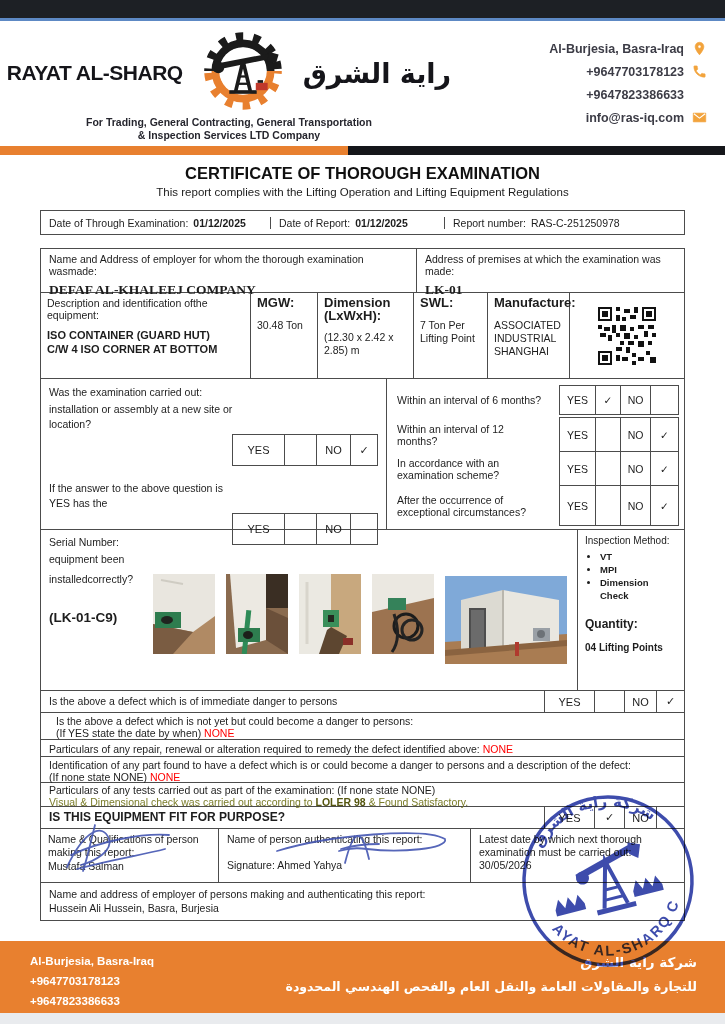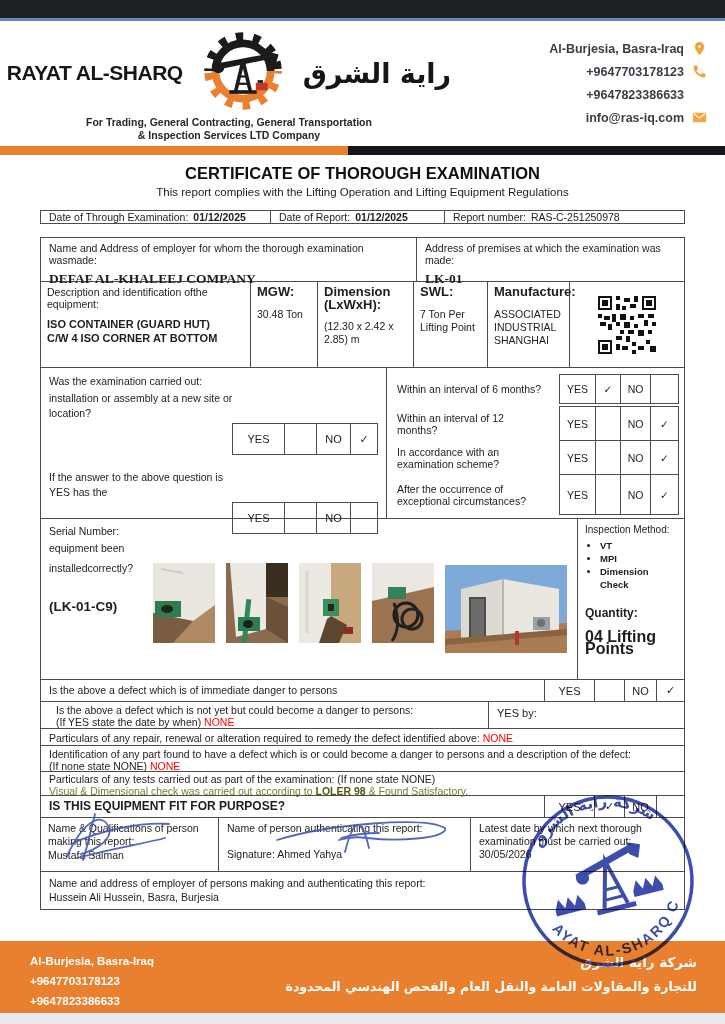--- a/index.html
+++ b/index.html
@@ -22,21 +22,21 @@
   
   .divider{display:flex;height:9px;}
   .divider .dv-left{width:48%;background:#E8802F;}
   .divider .dv-right{flex:1;background:#15161a;}
   
   .title{text-align:center;font-size:16.5px;font-weight:800;margin-top:9px;color:#101010;}
   .subtitle{text-align:center;font-size:11.5px;margin-top:3px;color:#1c1c1c;}
   
   .content{margin:12px 40px 0;width:645px;box-sizing:border-box;font-size:10.5px;}
   .b{border:1px solid #4c4c4c;box-sizing:border-box;margin-top:-1px;background:#fff;}
-  .dates{display:flex;height:14px;align-items:center;margin-top:0;}
+  .dates{display:flex;height:25px;align-items:center;margin-top:0;}
   .dates .cell{display:flex;align-items:center;gap:5px;padding:0 8px;border-right:1px solid #4c4c4c;}
   .dates .cell:last-child{border-right:none;}
   .dc1{width:213px;} .dc2{width:157px;} .dc3{flex:1;}
   .bold{font-weight:700;}
   
   .rowA{display:flex;height:45px;margin-top:13px;}
   .a1{width:376px;border-right:1px solid #4c4c4c;padding:4px 8px;box-sizing:border-box;}
   .a2{flex:1;padding:4px 8px;box-sizing:border-box;}
   .serif-val{font-family:"Liberation Serif",serif;font-weight:700;font-size:13.5px;margin-top:5px;}
   
@@ -70,21 +70,21 @@
   
   .rowD{display:flex;height:162px;}
   .d-main{flex:1;border-right:1px solid #4c4c4c;position:relative;padding:6px 8px;box-sizing:border-box;}
   .serial-value{position:absolute;left:8px;top:80px;font-weight:800;font-size:13.5px;}
   .photos{position:absolute;left:112px;top:44px;display:flex;gap:11px;align-items:flex-start;}
   .photo{display:block;}
   .d-side{width:106px;padding:5px 7px;box-sizing:border-box;font-size:10px;line-height:12px;}
   .d-side ul{margin:3px 0 0 15px;padding:0;}
   .d-side li{font-weight:700;font-size:9.5px;line-height:13px;}
   .qty-label{margin-top:16px;font-weight:800;font-size:12px;}
-  .qty-val{margin-top:12px;font-weight:700;font-size:16px;}
+  .qty-val{margin-top:12px;font-weight:700;font-size:10px;}
   
   .e-flex{display:flex;align-items:stretch;}
   .e1{height:23px;} .e1 .txt{flex:1;padding:4px 8px;}
   .mini140{display:flex;width:140px;border-left:1px solid #4c4c4c;box-sizing:border-box;flex:0 0 auto;}
   .mini140 .c{border-right:1px solid #4c4c4c;display:flex;align-items:center;justify-content:center;font-size:11px;box-sizing:border-box;}
   .mini140 .c:last-child{border-right:none;}
   .n1{width:50px;} .n2{width:30px;} .n3{width:32px;} .n4{flex:1;}
   .e2{height:28px;} .e2 .left{flex:1;padding:2px 8px;line-height:12px;margin-left:7px;}
   .e2 .right{width:196px;border-left:1px solid #4c4c4c;padding:5px 8px;font-size:11px;box-sizing:border-box;}
   .e3{height:18px;padding:3px 8px;box-sizing:border-box;}
@@ -441,21 +441,20 @@
         <div class="c n4">✓</div>
       </div>
     </div>
 
     <div class="e2 e-flex b">
       <div class="left">
         <div>Is the above a defect which is not yet but could become a danger to persons:</div>
         <div><span>(If YES state the date by when)</span>
              <span class="none">NONE</span></div>
       </div>
-      <div class="right">YES by:</div>
     </div>
 
     <div class="e3 b">
       <span>Particulars of any repair, renewal or alteration required to remedy the defect identified above:</span>
       <span class="none">NONE</span>
     </div>
 
     <div class="e4 b">
       <div>Identification of any part found to have a defect which is or could become a danger to persons and a description of the defect:</div>
       <div><span>(If none state NONE)</span>

